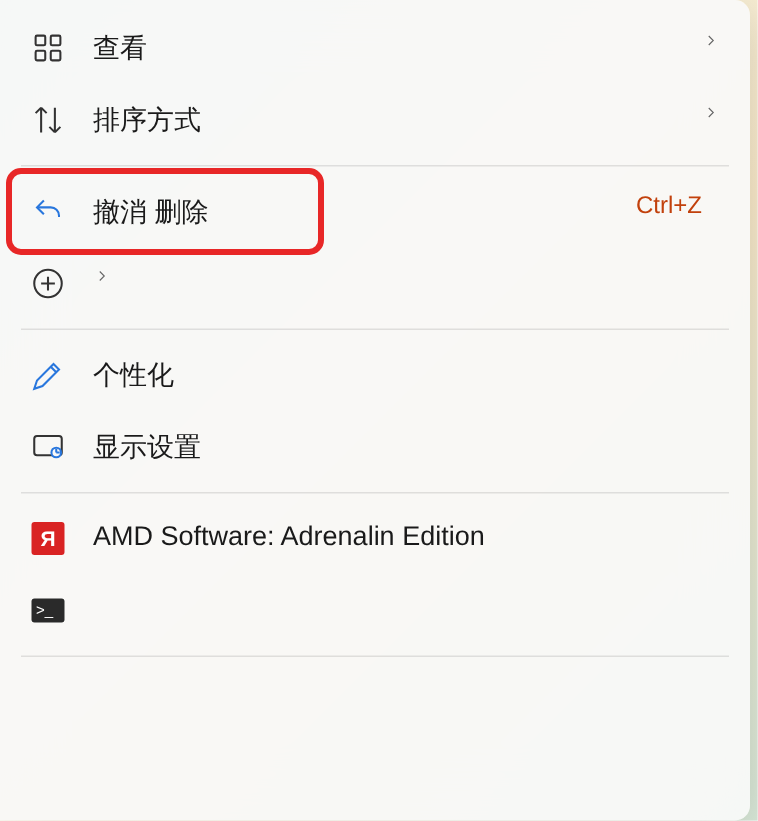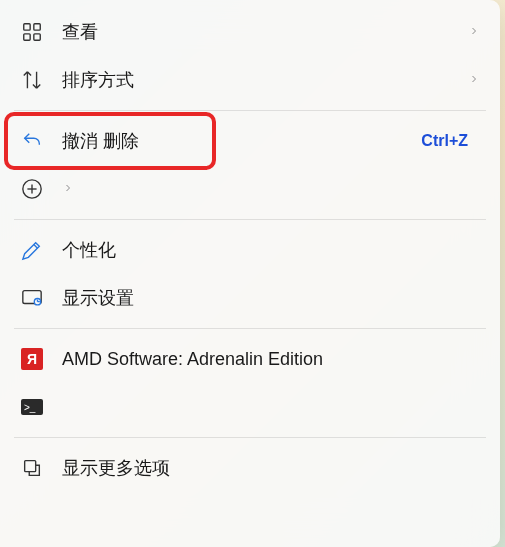--- a/index.html
+++ b/index.html
@@ -19,21 +19,20 @@
       backdrop-filter: blur(20px);
       border-radius: 0 10px 10px 0;
       box-shadow: 0 8px 32px rgba(0, 0, 0, 0.15);
       padding: 8px 6px;
       width: 500px;
       height: 547px;
       border-left: none;
     }
     .menu-item {
       display: flex;
-      align-items: center;
       padding: 12px 14px;
       border-radius: 6px;
       cursor: pointer;
       position: relative;
       min-height: 48px;
     }
     .icon-wrap {
       width: 24px;
       height: 24px;
       display: flex;
@@ -42,23 +41,22 @@
       margin-right: 18px;
       color: #333;
     }
     .menu-label {
       font-size: 18px;
       color: #1a1a1a;
       flex: 1;
     }
     .shortcut {
       font-size: 16px;
-      color: #1d4ed8;
+      color: #c2410c;
       margin-right: 12px;
-      font-weight: bold;
     }
     .chevron {
       color: #666;
       font-size: 14px;
     }
     .divider {
       height: 1px;
       background: rgba(0, 0, 0, 0.1);
       margin: 6px 8px;
     }
@@ -201,23 +199,14 @@
   </div>
 
   <div class="menu-item">
     <span class="icon-wrap">
       <span class="terminal-icon">&gt;_</span>
     </span>
   </div>
 
   <div class="divider"></div>
 
-  <div class="menu-item">
-    <span class="icon-wrap">
-      <svg width="22" height="22" viewBox="0 0 24 24" fill="none" stroke="currentColor">
-          <rect x="4" y="4" width="12" height="12" rx="1"></rect>
-          <path d="M9 16v4h11V9h-4"></path>
-        </svg>
-    </span>
-    <span class="menu-label">显示更多选项</span>
-  </div>
 
 </div>
 
 </body></html>

